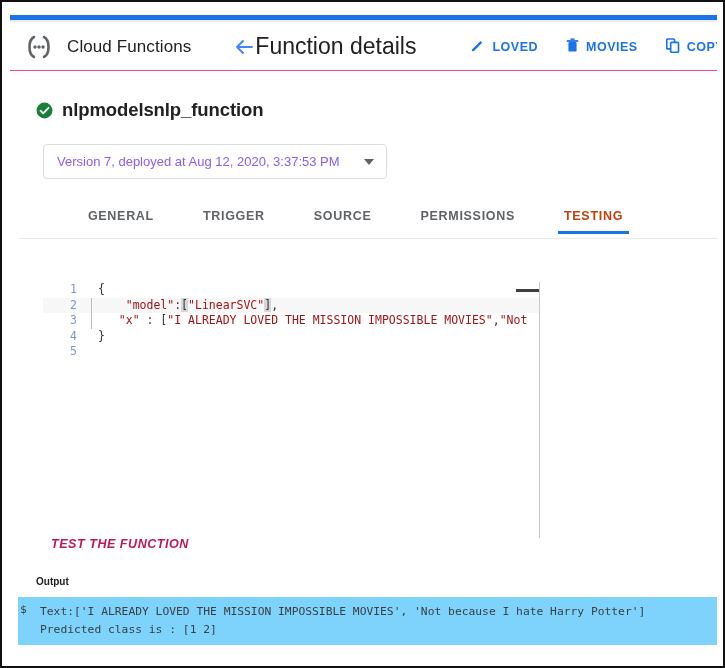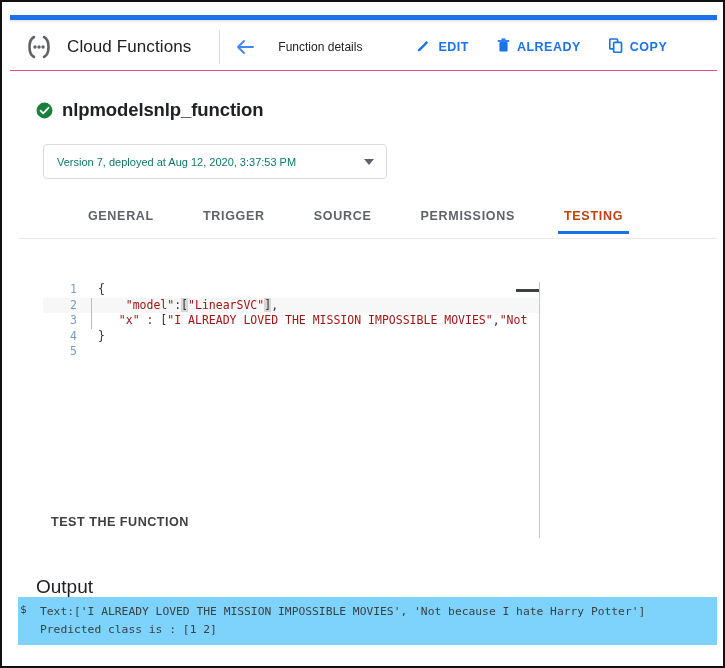--- a/index.html
+++ b/index.html
@@ -78,23 +78,22 @@
     height: 34px;
     background: #dcdcdc;
     margin: 0 14px 0 28px;
   }
   .back-arrow {
     width: 22px; height: 22px;
     flex: 0 0 auto;
     cursor: pointer;
   }
   .page-title {
-    font-size: 12px;
+    font-size: 23px;
     color: #202124;
-    margin-left: 22px;
     white-space: nowrap;
   }
   .header-actions {
     display: flex;
     align-items: center;
     margin-left: 48px;
     gap: 0px;
   }
   .hbtn {
     display: flex;
@@ -138,22 +137,22 @@
     border: 1px solid #dadce0;
     border-radius: 4px;
     background: #ffffff;
     display: flex;
     align-items: center;
     justify-content: space-between;
     padding: 0 12px 0 13px;
     cursor: pointer;
   }
   .version-text {
-    font-size: 11px;
-    color: #0f766e;
+    font-size: 13px;
+    color: #8b5cf6;
     white-space: nowrap;
   }
   .caret {
     width: 0; height: 0;
     border-left: 5.5px solid transparent;
     border-right: 5.5px solid transparent;
     border-top: 6px solid #5f6368;
   }
 
   
@@ -270,35 +269,36 @@
   .tok-str { color: #a31515; }
   .tok-punc { color: #333333; }
   .tok-brk-hl {
     background: #d7d7d7;
     color: #333333;
   }
 
   
   .test-btn {
     position: absolute;
-    left: 41px; top: 505px;
+    left: 41px; top: 527px;
     font-size: 12.6px;
     font-weight: bold;
     letter-spacing: .5px;
-    color: #404040;
-    cursor: pointer;
-    white-space: nowrap;
+    color: #be185d;
+    cursor: pointer;
+    white-space: nowrap;
+    font-style: italic;
   }
 
   
   .output-label {
     position: absolute;
     left: 26px; top: 566px;
-    font-size: 19px;
-    font-weight: normal;
+    font-size: 10px;
+    font-weight: bold;
     color: #202124;
   }
   .output-box {
     position: absolute;
     left: 8px; top: 587px;
     width: 699px;
     height: 48px;
     background: #7dd3fc;
     overflow: hidden;
   }
@@ -354,32 +354,32 @@
       <span class="page-title">Function details</span>
 
       <div class="header-actions">
 
         <div class="hbtn">
           <span>
             <svg width="15" height="15" viewBox="0 0 16 16">
               <path d="M2.5 12 L11.2 3.3 L13 5.1 L4.3 13.8 L1.8 14.2 Z" fill="#1a73e8"></path>
             </svg>
           </span>
-          <span>EDIT</span>
+          <span>LOVED</span>
         </div>
 
         <div class="hbtn">
           <span>
             <svg width="13" height="15" viewBox="0 0 14 16">
               <rect x="2.6" y="4.2" width="8.8" height="10.3" rx="1" fill="#1a73e8"></rect>
               <rect x="0.8" y="2.2" width="12.4" height="1.9" fill="#1a73e8"></rect>
               <rect x="4.8" y="0.4" width="4.4" height="1.6" fill="#1a73e8"></rect>
             </svg>
           </span>
-          <span>ALREADY</span>
+          <span>MOVIES</span>
         </div>
 
         <div class="hbtn">
           <span>
             <svg width="14" height="15" viewBox="0 0 15 16">
               <rect x="0.8" y="1" width="8.4" height="10.6" rx="1" fill="none" stroke="#1a73e8" stroke-width="1.8"></rect>
               <rect x="5" y="4.6" width="8.4" height="10.6" rx="1" fill="#ffffff" stroke="#1a73e8" stroke-width="1.8"></rect>
             </svg>
           </span>
           <span>COPY</span>

